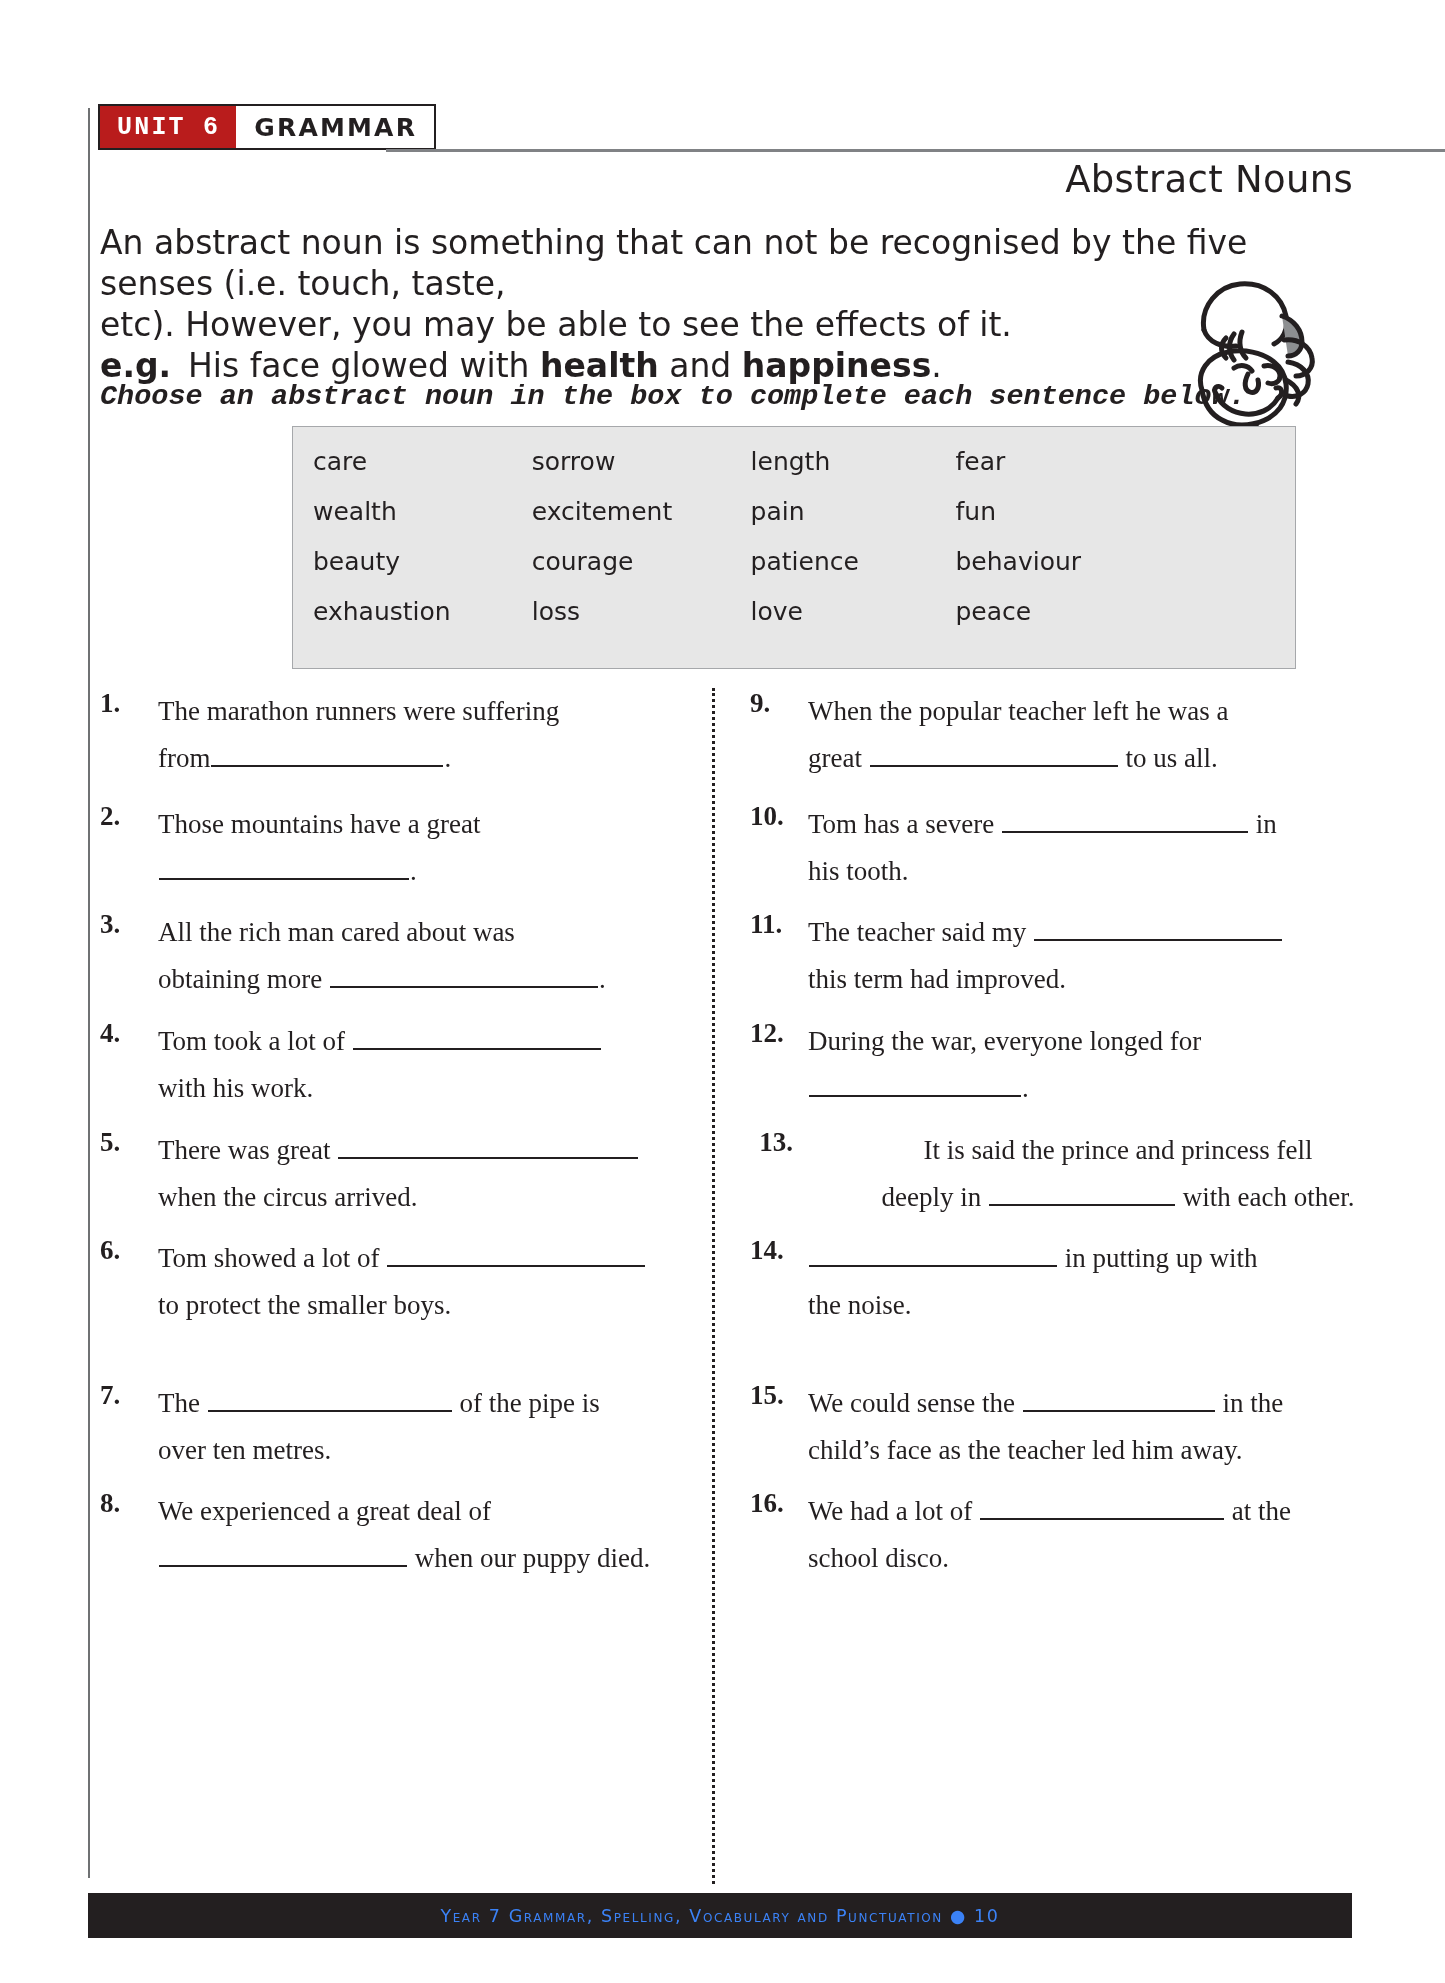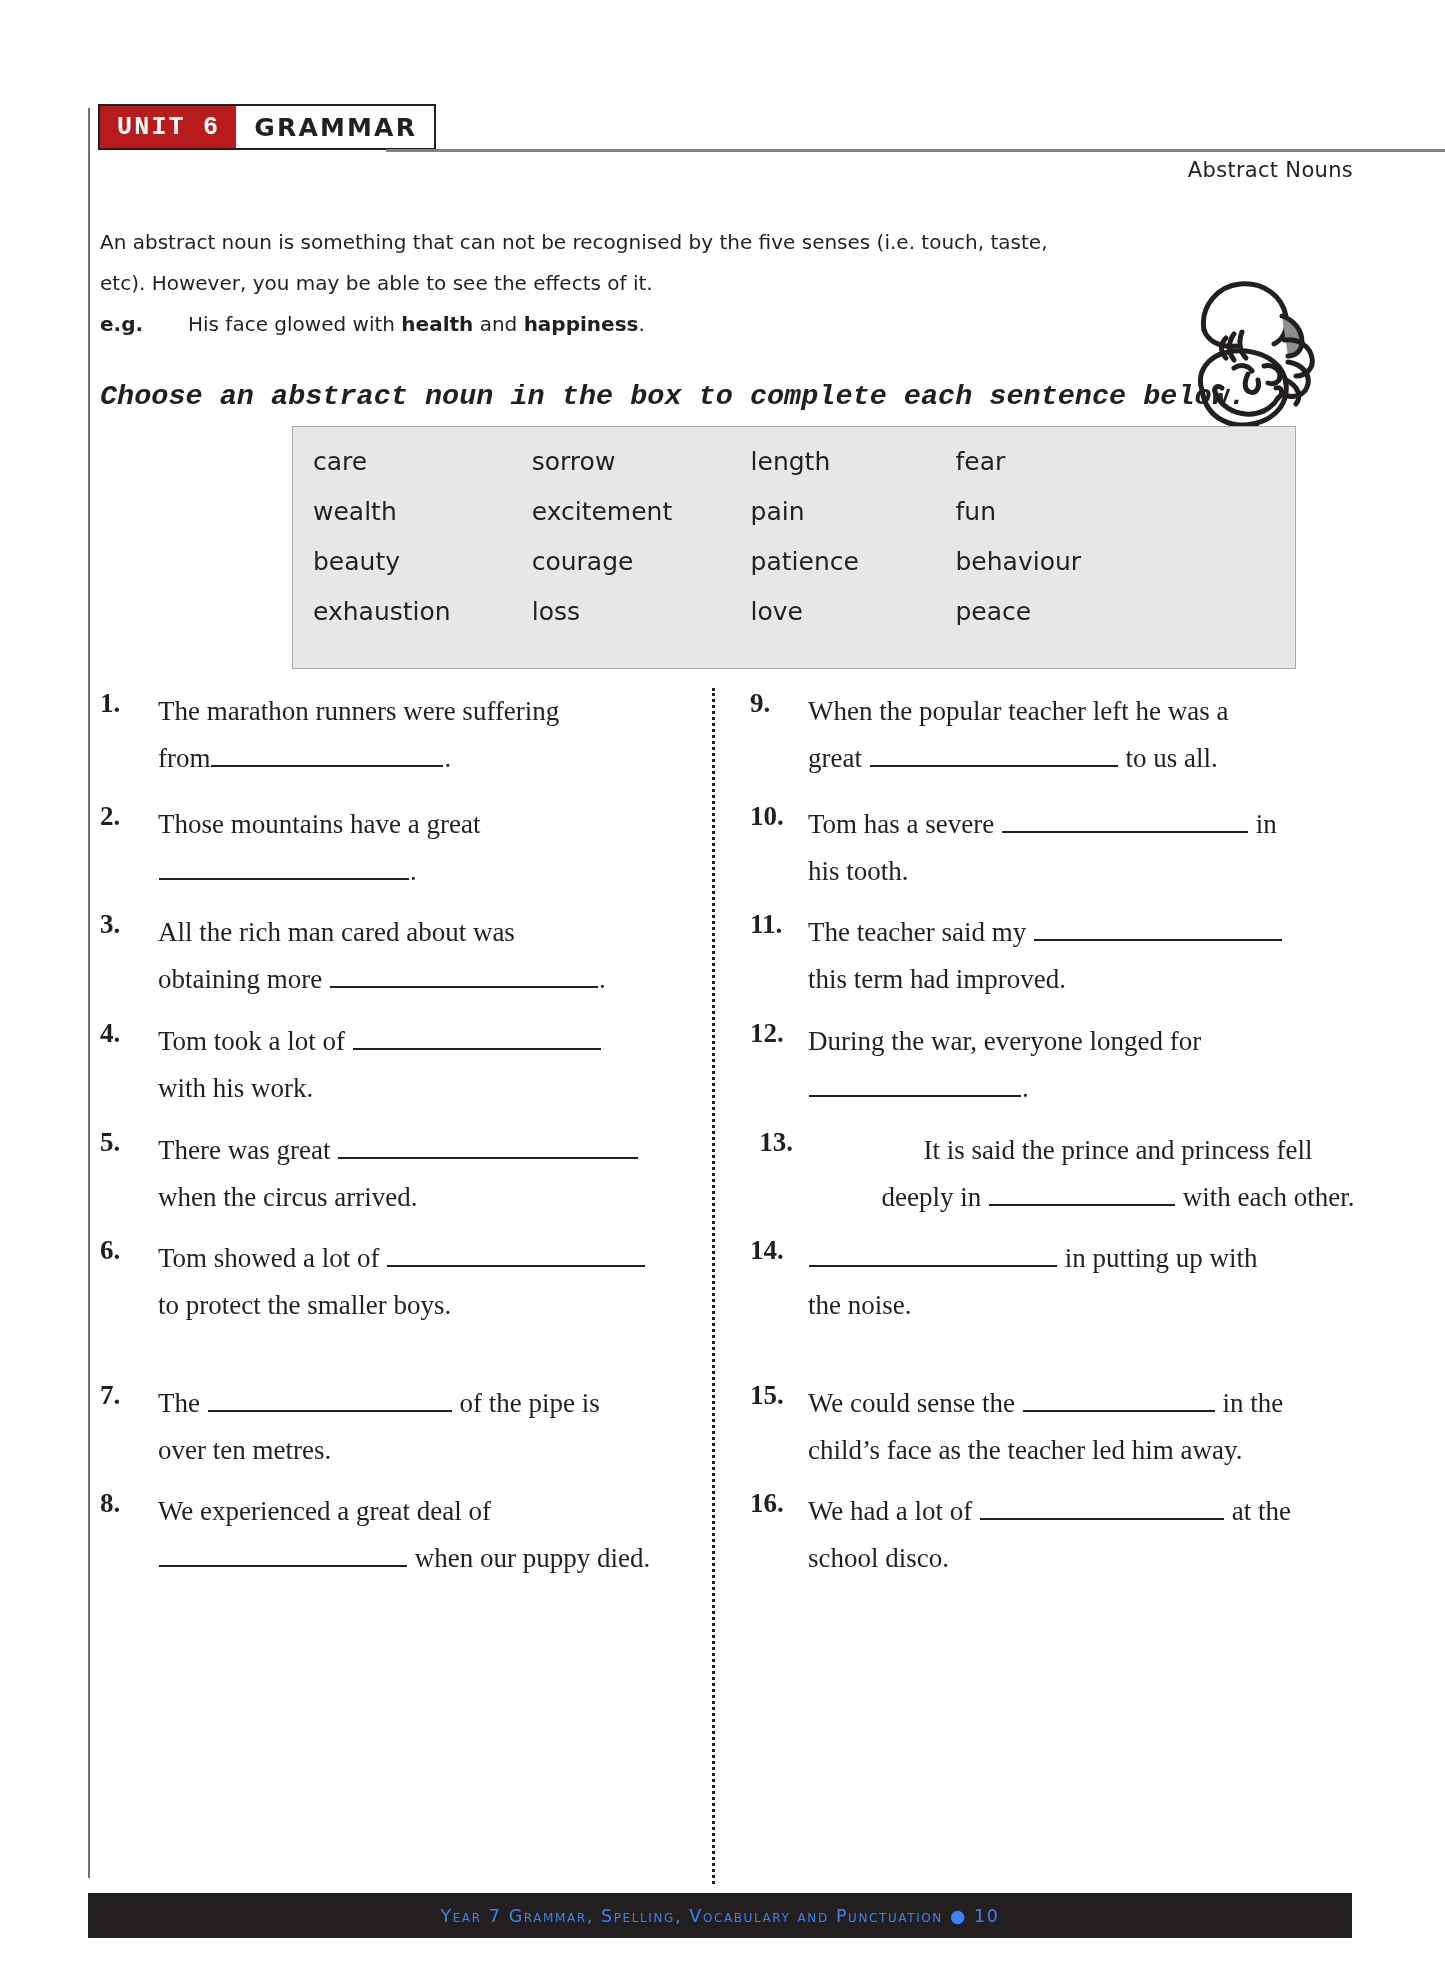--- a/index.html
+++ b/index.html
@@ -84,34 +84,34 @@
     height: 3px;
     background: #808285;
   }
 
   
   .lesson-title {
     position: absolute;
     right: 92px;
     top: 158px;
     font-family: "DejaVu Sans", sans-serif;
-    font-size: 21px;
+    font-size: 37px;
     letter-spacing: 0.3px;
     color: #231f20;
     white-space: nowrap;
   }
 
   
   .intro {
     position: absolute;
     left: 100px;
     top: 222px;
     width: 1180px;
     font-family: "DejaVu Sans", sans-serif;
-    font-size: 20px;
+    font-size: 33px;
     line-height: 41px;
     color: #231f20;
   }
   .intro .eg-row {
     display: flex;
   }
   .intro .eg-label { width: 88px; flex: 0 0 88px; font-weight: bold; }
   .intro b { font-weight: bold; }
 
   

